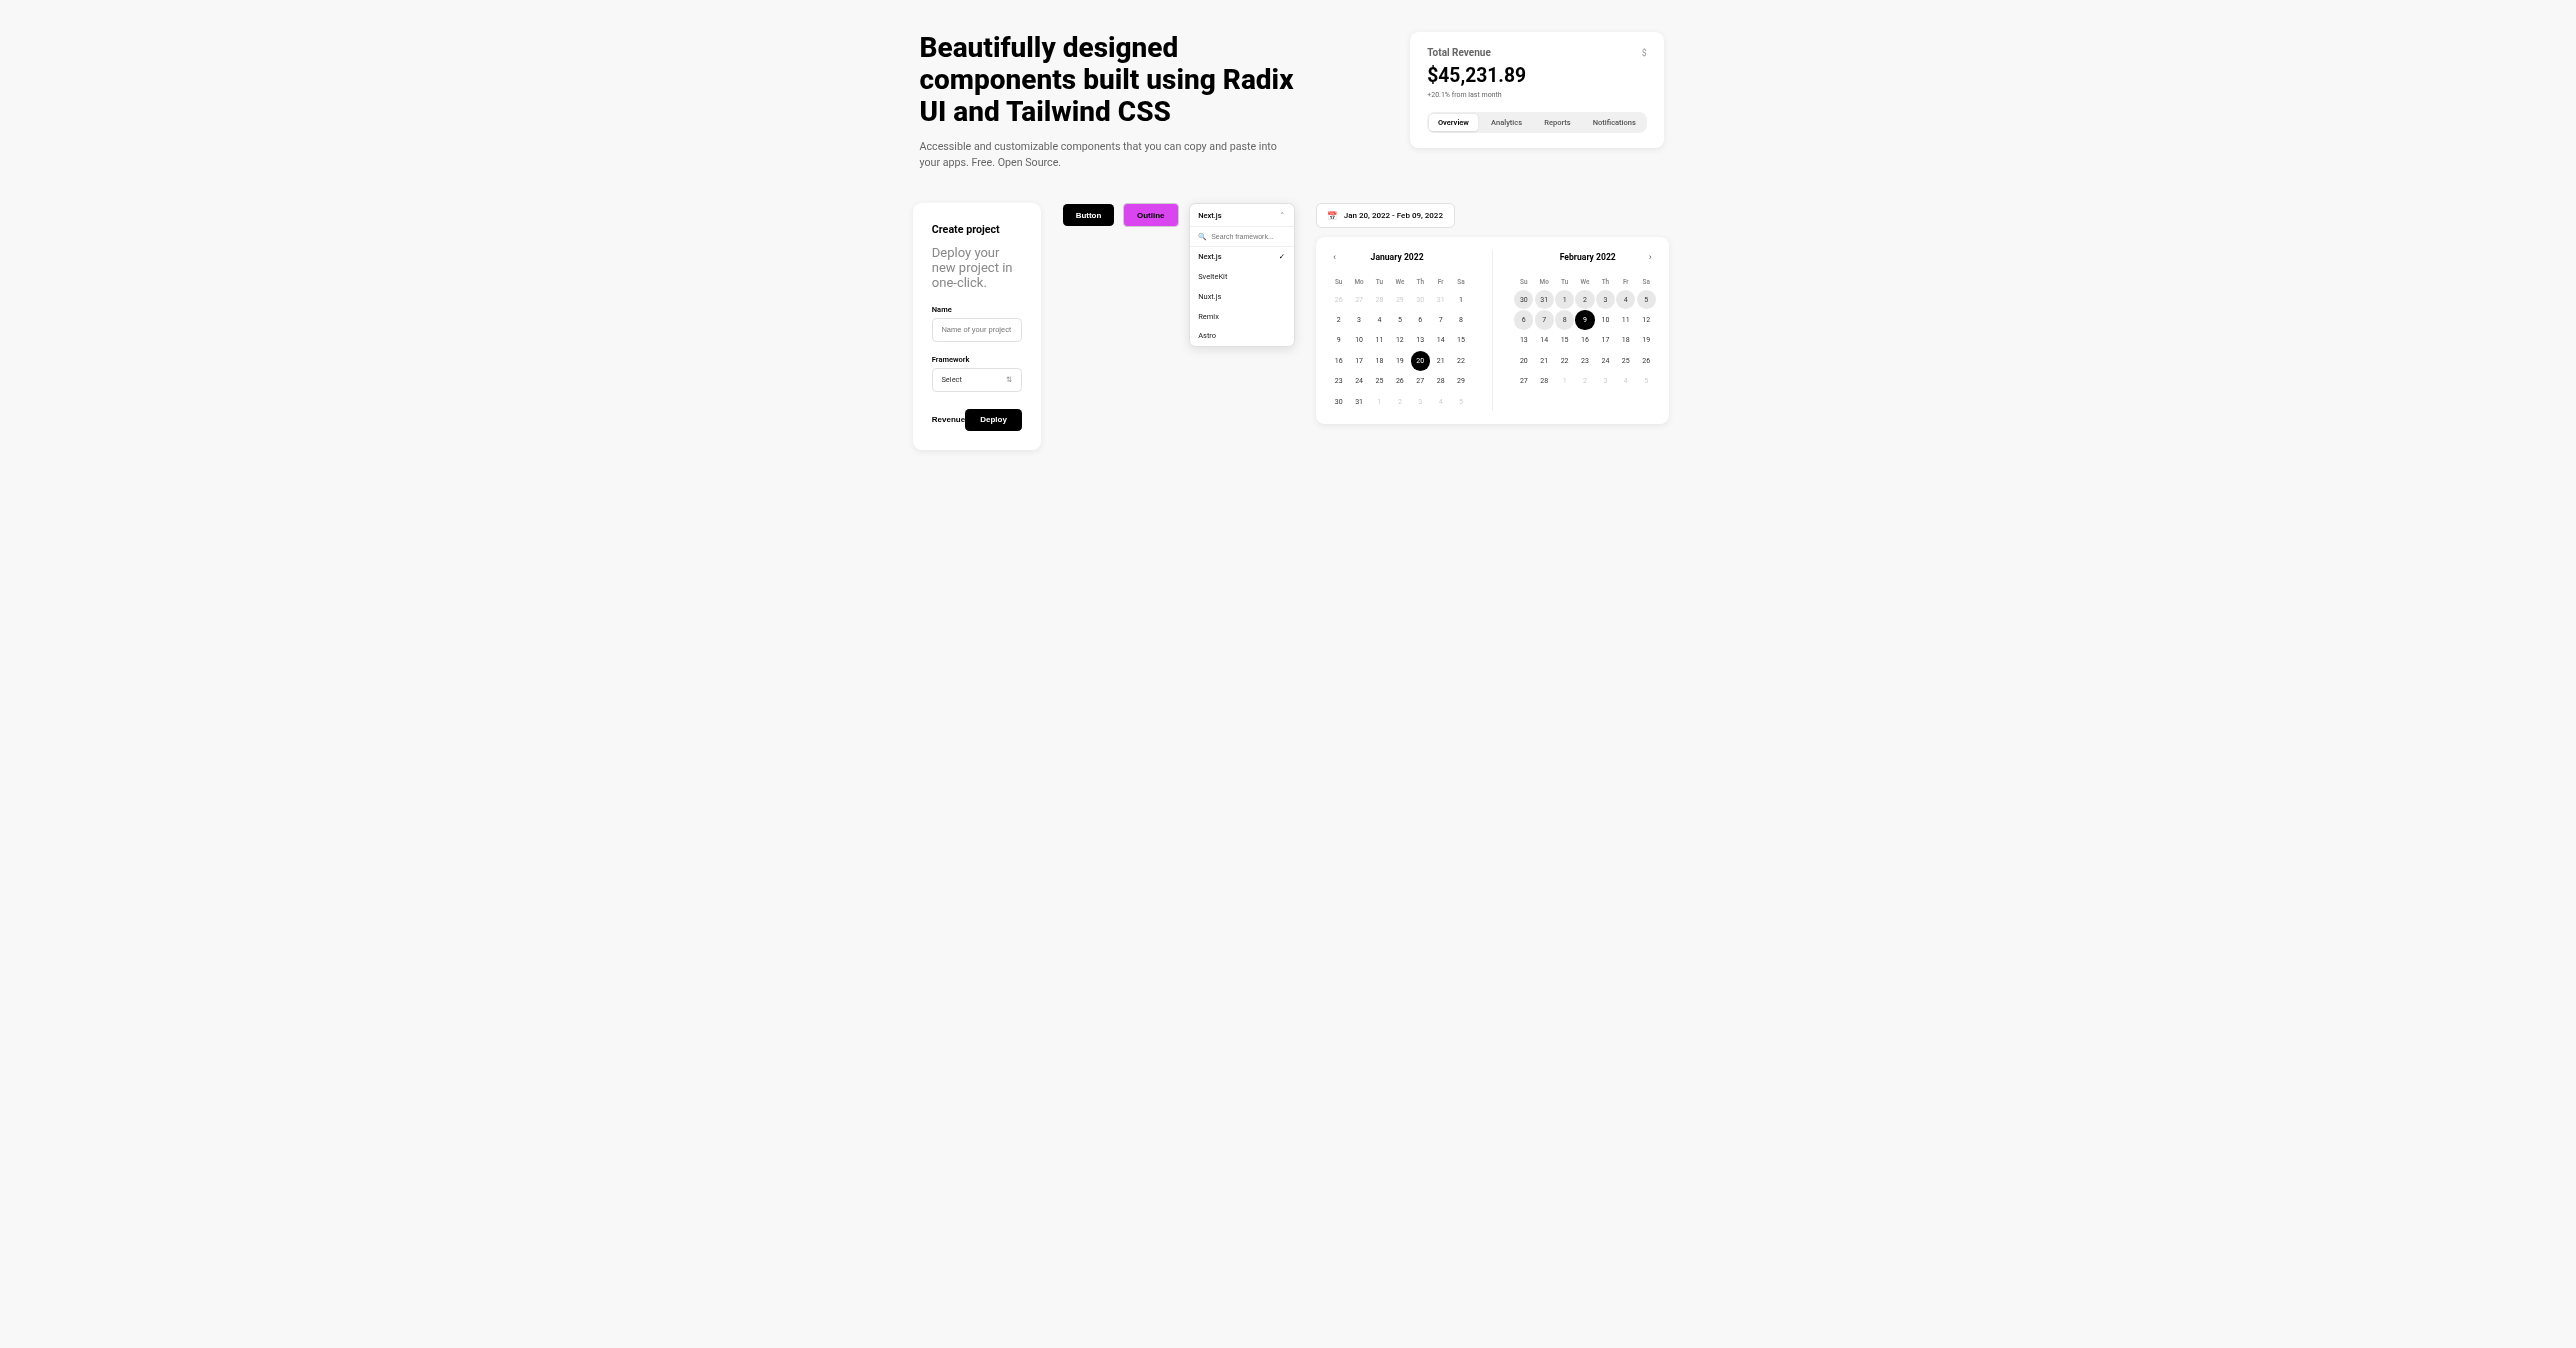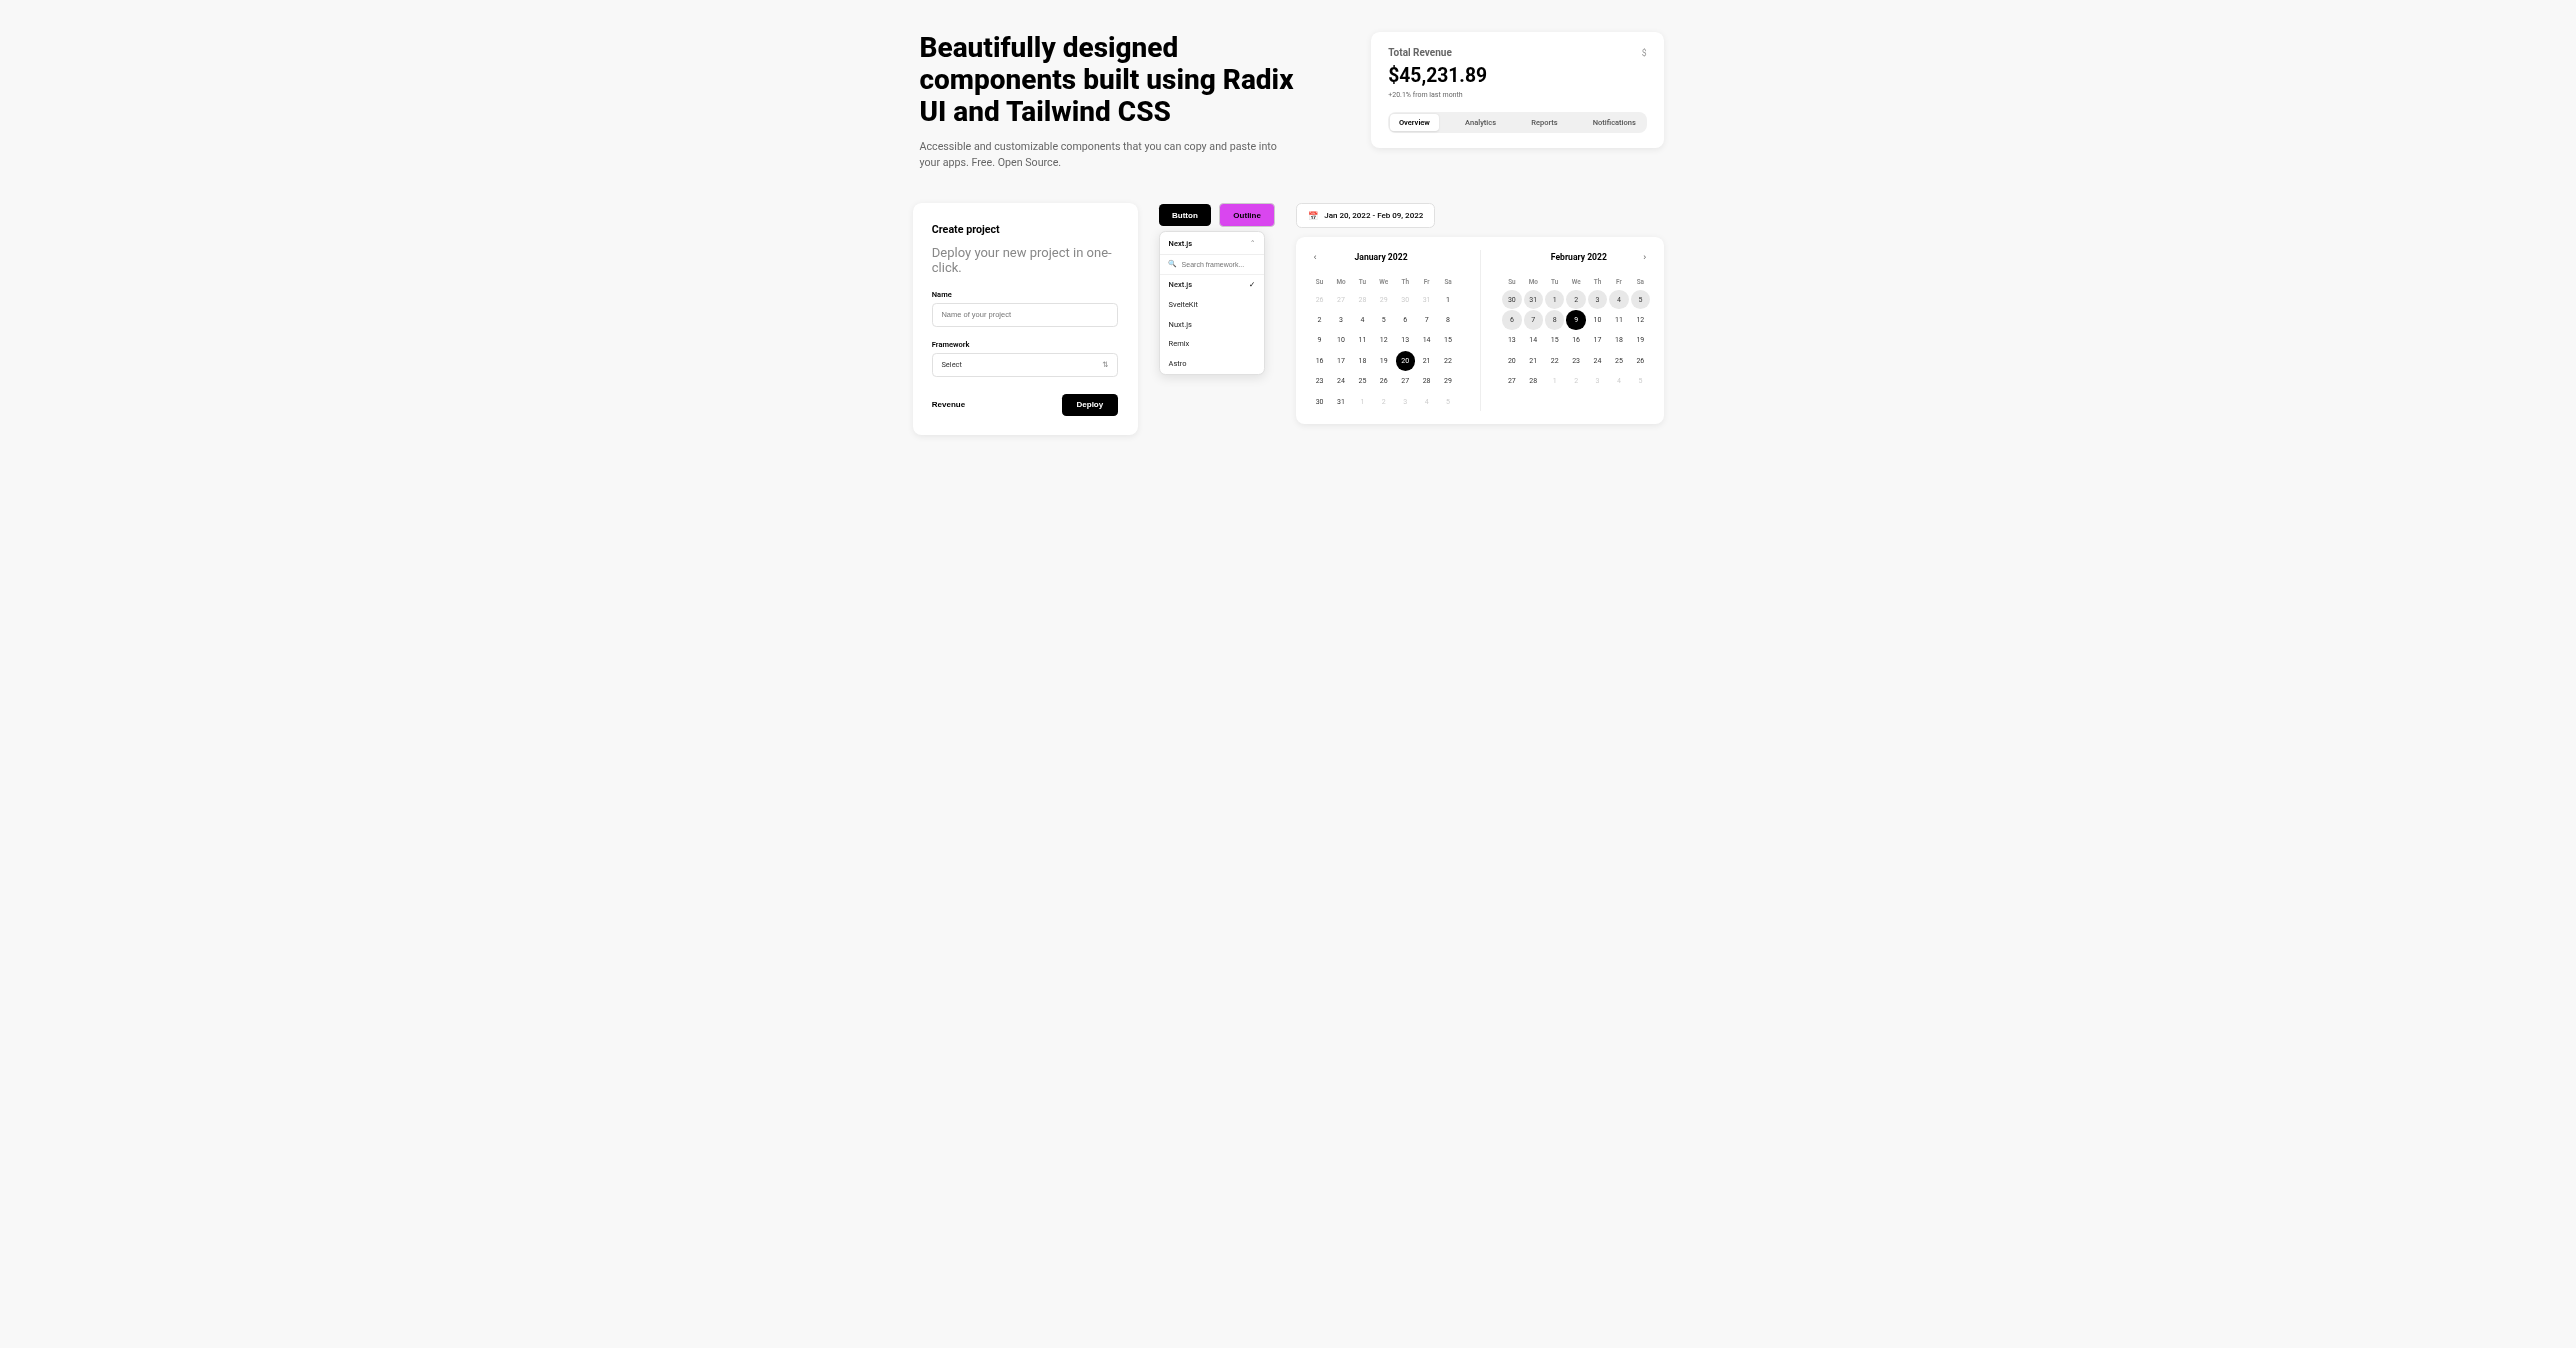--- a/index.html
+++ b/index.html
@@ -80,21 +80,21 @@
       font-size: 7px;
       color: #666;
     }
 
     
     .tabs-bar {
       display: flex;
       background: #f0f0f0;
       border-radius: 8px;
       padding: 2.1px;
-      gap: 18px;
+      gap: 5px;
       margin-top: 13px;
     }
 
     .tab-item {
       padding: 4.3px 8.6px;
       border-radius: 3.8px;
       font-size: 7.5px;
       cursor: pointer;
       color: #555;
       font-weight: 500;
@@ -203,22 +203,21 @@
       border-radius: 4.3px;
       padding: 6.4px 15px;
       font-size: 8px;
       font-weight: 700;
       cursor: pointer;
     }
 
     
     .button-group-section {
       display: flex;
-      flex-direction: column;
-      gap: 4px;
+      gap: 10px;
       align-items: flex-start;
     }
 
     .btn-row {
       display: flex;
       gap: 8.6px;
       align-items: center;
     }
 
     .btn-solid {

